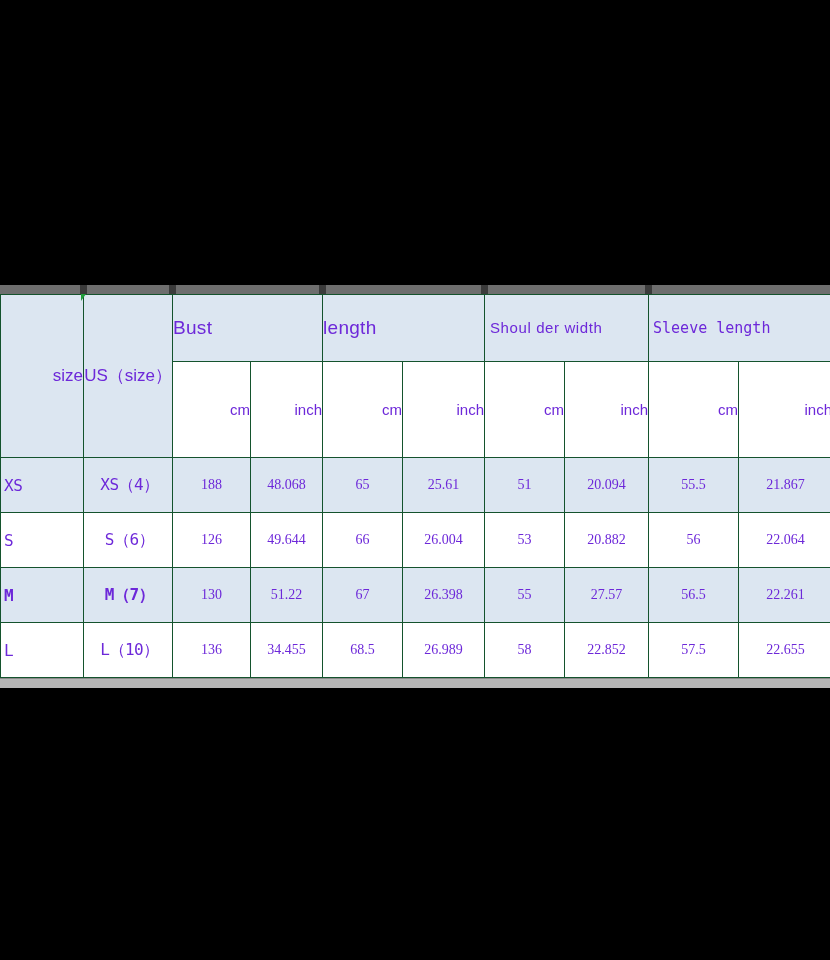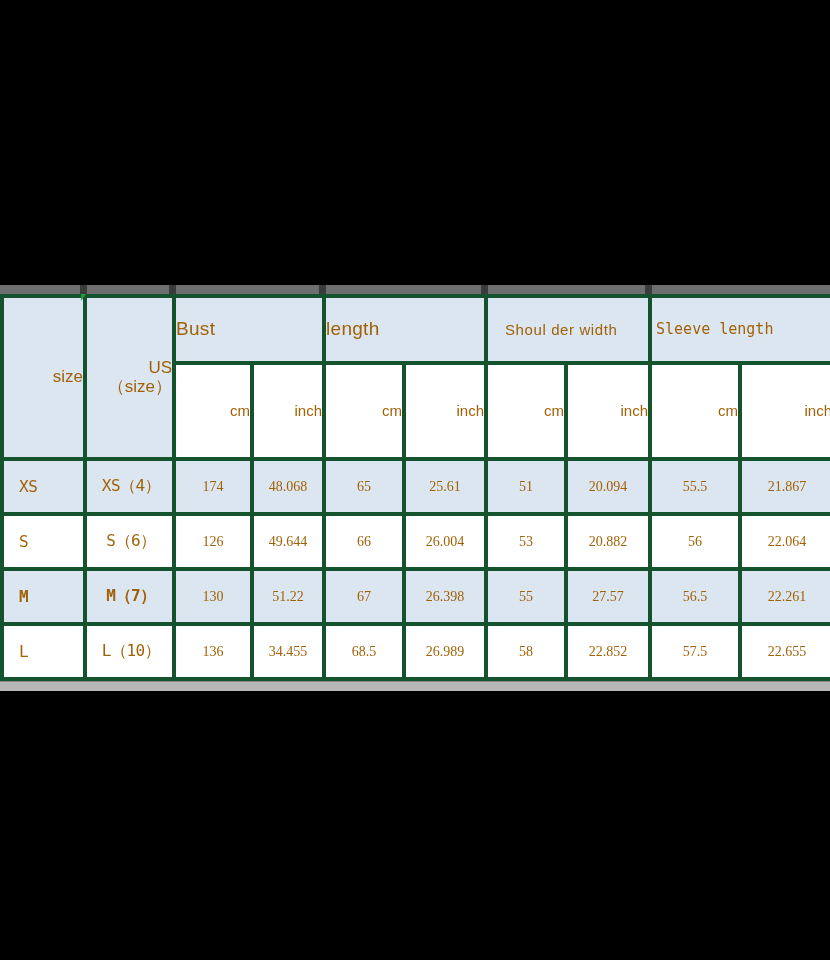--- a/index.html
+++ b/index.html
@@ -56,24 +56,24 @@
 
   table.size-chart {
     border-collapse: collapse;
     table-layout: fixed;
     width: 832px;
     background: #ffffff;
     margin: 0;
   }
   table.size-chart td,
   table.size-chart th {
-    border: 4px solid #14532d;
+    border: 1px solid #14532d;
     padding: 0;
     font-weight: normal;
-    color: #a16207;
+    color: #6d28d9;
     background: #ffffff;
     vertical-align: middle;
     box-sizing: border-box;
   }
 
   
   .hdr {
     background: #dce6f1 !important;
   }
 
@@ -91,21 +91,21 @@
   .group-hdr {
     text-align: left;
     padding-left: 30px;
     font-size: 19px;
     height: 65px;
     color: #32373d;
     letter-spacing: 0.3px;
   }
   .group-hdr.compact {
     font-size: 15px;
-    padding-left: 17px;
+    padding-left: 5px;
     letter-spacing: 0.6px;
   }
   .group-hdr.mono {
     font-family: "DejaVu Sans Mono", monospace;
     font-size: 15px;
     padding-left: 4px;
     letter-spacing: 0px;
   }
 
   
@@ -121,21 +121,21 @@
   
   tbody td {
     height: 55px;
     font-size: 14px;
     text-align: center;
     font-family: "Liberation Serif", serif;
     color: #2d2d2d;
   }
   tbody td.sz {
     text-align: left;
-    padding-left: 15px;
+    padding-left: 3px;
     font-size: 16px;
     font-family: "DejaVu Sans Mono", monospace;
     letter-spacing: -0.5px;
   }
   tbody td.sz-us {
     text-align: center;
     padding-left: 3px;
     font-size: 16px;
     font-family: "DejaVu Sans Mono", monospace;
     letter-spacing: -0.5px;
@@ -203,21 +203,21 @@
           <th class="unit-hdr">inch</th>
           <th class="unit-hdr">cm</th>
           <th class="unit-hdr">inch</th>
         </tr>
       </thead>
 
       <tbody>
         <tr class="alt">
           <td class="sz">XS</td>
           <td class="sz-us">XS（4）</td>
-          <td>174</td>
+          <td>188</td>
           <td>48.068</td>
           <td>65</td>
           <td>25.61</td>
           <td>51</td>
           <td>20.094</td>
           <td>55.5</td>
           <td>21.867</td>
         </tr>
         <tr>
           <td class="sz">S</td>

